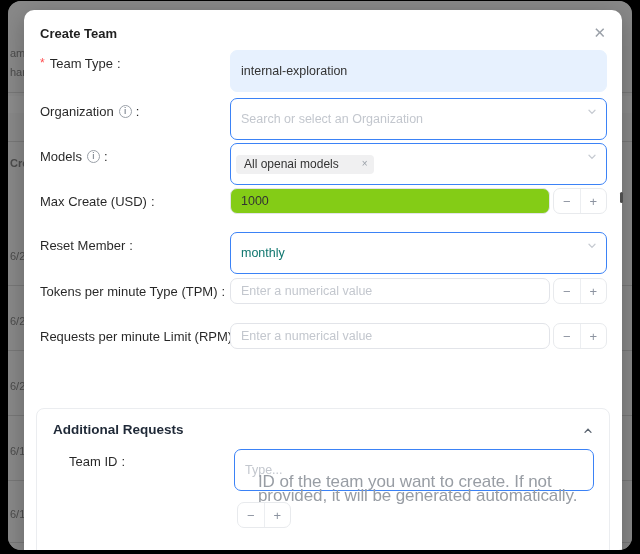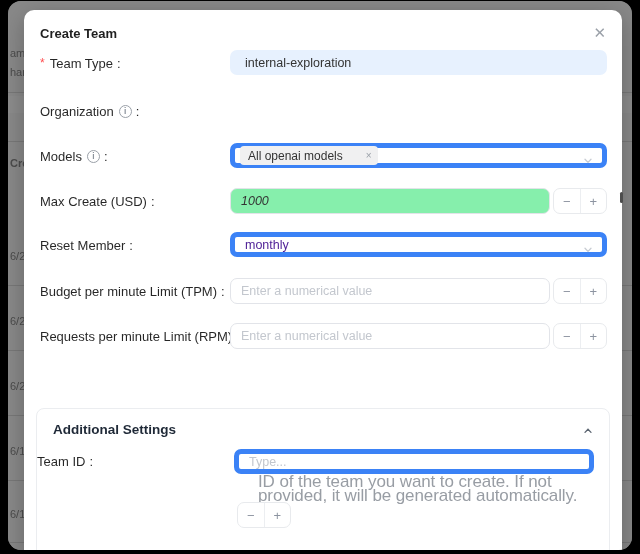--- a/index.html
+++ b/index.html
@@ -30,28 +30,28 @@
   .row { position:absolute; left:0; width:100%; height:26px; }
   .lbl { position:absolute; left:16px; top:0; height:26px; display:flex; align-items:center;
          gap:3px; font-size:13px; color:rgba(0,0,0,0.85); }
   .req { color:#ff4d4f; margin-right:2px; font-size:12px; }
   .colon { margin-left:1px; }
   .circ-ic { display:inline-flex; align-items:center; justify-content:center;
              width:13px; height:13px; border:1px solid #9aa0a8; border-radius:50%;
              font-size:8.5px; color:#8c939c; font-weight:600; margin-left:2px; }
   .ctl { position:absolute; left:206px; top:0; width:377px; height:26px; }
 
-  .txtin, .selbox { width:100%; height:25px; border:5px solid #3b82f6; border-radius:7px;
+  .txtin, .selbox { width:100%; height:42px; border:1px solid #3b82f6; border-radius:7px;
           font-size:12.5px; color:#333; padding:0 10px;
           font-family:"Liberation Sans", sans-serif; background:#fff; }
   .txtin.filled { background:#e7f1fe; border-color:#e7f1fe; }
   input::placeholder { color:#c3c7ce; opacity:1; }
   .selbox { position:relative; display:flex; align-items:center; padding-right:24px; }
   .sel-chevron { position:absolute; right:9px; top:8px; }
-  .selval { color:#4c1d95; }
+  .selval { color:#0f766e; }
   .tag { display:inline-flex; align-items:center; gap:23px; background:#f0f0f1;
          border-radius:4px; height:19px; padding:0 6px 0 8px; font-size:12px; color:#333;
          margin-left:-5px; }
   .tag-x { color:#9aa0a8; font-size:10px; cursor:pointer; line-height:1; }
 
   .numctl { display:flex; width:100%; height:26px; }
   .numin { flex:1; height:26px; border:1px solid #e2e4e9; border-radius:7px;
            font-size:12.5px; color:#333; padding:0 10px; min-width:0;
            font-family:"Liberation Sans", sans-serif; }
   .stepgrp { display:flex; width:54px; height:26px; margin-left:3px;
@@ -61,21 +61,21 @@
   .step.plus { border-left:1px solid #eceef1; }
 
   
   .card { position:absolute; left:12px; top:398px; width:574px; height:162px;
           border:1px solid #ebedf0; border-radius:8px; background:#fff; }
   .card-head { position:absolute; left:16px; top:13px; font-size:13.5px; font-weight:700;
                color:#1f2937; }
   .card-chevron { position:absolute; right:14px; top:13px; background:none; border:none;
                   cursor:pointer; padding:2px; }
   .crow { position:absolute; left:0; width:100%; height:25px; }
-  .crow .lbl { left:0; height:25px; }
+  .crow .lbl { left:32px; height:25px; }
   .cctl { position:absolute; left:197px; top:0; width:360px; height:25px; }
   .help { position:absolute; left:197px; top:66px; width:360px; font-size:17px;
           line-height:13.5px; color:#989da4; letter-spacing:-0.1px;margin-left:24px; }
 
   .scroll-thumb { position:absolute; right:-1px; top:182px; width:3px; height:11px;
                   border-radius:2px; background:#4d4d4d; }
 </style>
 </head>
 <body>
 
@@ -119,20 +119,28 @@
           <input class="txtin filled" value="internal-exploration" style="">
         </div>
       </div>
 
       <div class="row" style="top:88px">
         <div class="lbl">
           <span>Organization</span>
           <span class="circ-ic">i</span>
           <span class="colon">:</span>
         </div>
+        <div class="ctl">
+          <div class="selbox">
+            <input style="border: none; outline: none; width: 100%; font-size: 12.5px; font-family: &quot;Liberation Sans&quot;, sans-serif; background: transparent;" placeholder="Search or select an Organization">
+            <svg class="sel-chevron" width="10" height="10" viewBox="0 0 10 10">
+              <path d="M2 3.2 L5 6.4 L8 3.2" stroke="#c8ccd3" stroke-width="1.3" fill="none" stroke-linecap="round"></path>
+            </svg>
+          </div>
+        </div>
       </div>
 
       <div class="row" style="top:133px">
         <div class="lbl">
           <span>Models</span>
           <span class="circ-ic">i</span>
           <span class="colon">:</span>
         </div>
         <div class="ctl">
           <div class="selbox">
@@ -147,21 +155,21 @@
         </div>
       </div>
 
       <div class="row" style="top:178px">
         <div class="lbl">
           <span>Max Create (USD)</span>
           <span class="colon">:</span>
         </div>
         <div class="ctl">
           <div class="numctl">
-            <input class="numin" style="background: #86efac; font-style: italic;" value="1000">
+            <input class="numin" style="background: #84cc16;" value="1000">
             <div class="stepgrp">
               <button class="step">−</button>
               <button class="step plus">+</button>
             </div>
           </div>
         </div>
       </div>
 
       <div class="row" style="top:222px">
         <div class="lbl">
@@ -173,21 +181,21 @@
             <span class="selval">monthly</span>
             <svg class="sel-chevron" width="10" height="10" viewBox="0 0 10 10">
               <path d="M2 3.2 L5 6.4 L8 3.2" stroke="#c8ccd3" stroke-width="1.3" fill="none" stroke-linecap="round"></path>
             </svg>
           </div>
         </div>
       </div>
 
       <div class="row" style="top:268px">
         <div class="lbl">
-          <span>Budget per minute Limit (TPM)</span>
+          <span>Tokens per minute Type (TPM)</span>
           <span class="colon">:</span>
         </div>
         <div class="ctl">
           <div class="numctl">
             <input class="numin" placeholder="Enter a numerical value" style="">
             <div class="stepgrp">
               <button class="step">−</button>
               <button class="step plus">+</button>
             </div>
           </div>
@@ -204,21 +212,21 @@
             <input class="numin" placeholder="Enter a numerical value" style="">
             <div class="stepgrp">
               <button class="step">−</button>
               <button class="step plus">+</button>
             </div>
           </div>
         </div>
       </div>
 
       <div class="card">
-        <div class="card-head">Additional Settings</div>
+        <div class="card-head">Additional Requests</div>
         <button class="card-chevron">
           <svg width="10" height="10" viewBox="0 0 10 10">
             <path d="M2 6.4 L5 3.2 L8 6.4" stroke="#5b6470" stroke-width="1.3" fill="none" stroke-linecap="round"></path>
           </svg>
         </button>
 
         <div class="crow" style="top:40px">
           <div class="lbl">
             <span>Team ID</span>
             <span class="colon">:</span>

